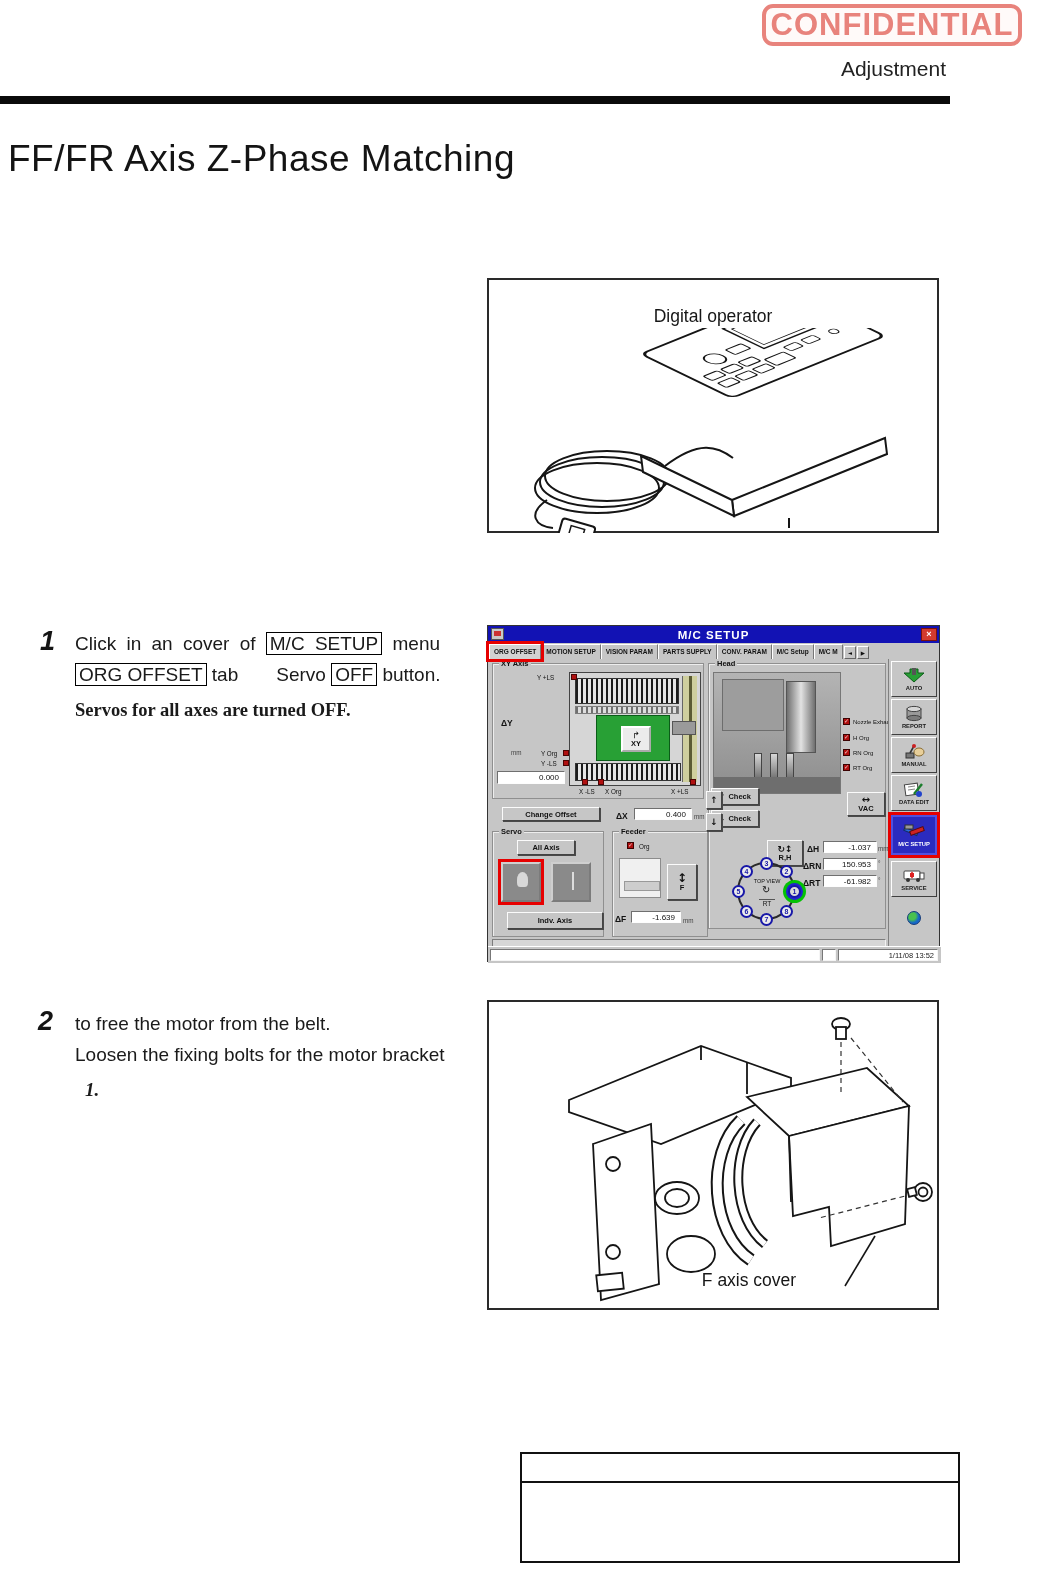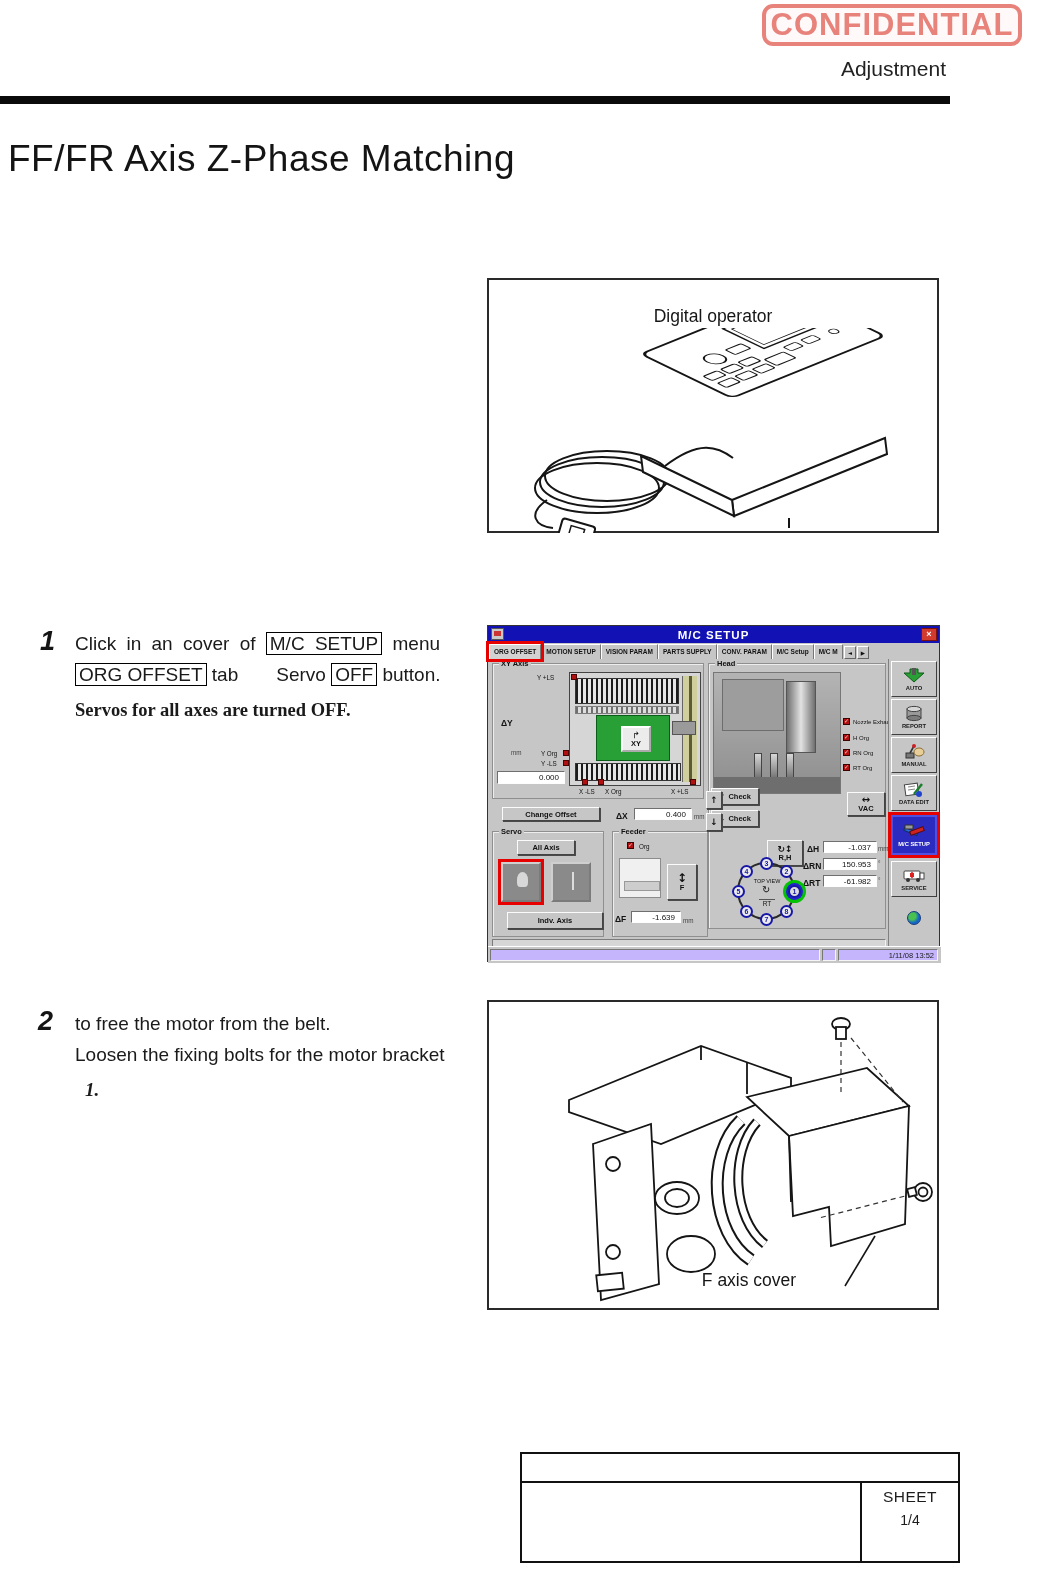--- a/index.html
+++ b/index.html
@@ -99,21 +99,21 @@
   .mc-side{position:absolute;left:400px;top:33px;width:51px;height:287px;background:var(--win-gray);border-left:1px solid #808080;}
   .side-btn{position:absolute;left:2px;width:46px;height:36px;background:var(--win-gray);
             border:1px solid #3f3f3f;border-top-color:#fdfdfd;border-left-color:#fdfdfd;
             display:flex;flex-direction:column;align-items:center;justify-content:center;gap:1px;}
   .side-btn span{font-size:5.8px;font-weight:bold;color:#1a1a1a;white-space:nowrap;}
   .side-btn.mc-sel{background:#2b2bbf;border:2px solid #5050e0;box-shadow:0 0 0 3px var(--c-red);}
   .side-btn.mc-sel span{color:#fff;}
   .globe{position:absolute;left:18px;top:252px;width:14px;height:14px;border-radius:50%;
          background:radial-gradient(circle at 35% 35%,#49c24f 0 32%,#1668c8 60%);border:1px solid #123a7a;}
   .mc-status{position:absolute;left:0;top:320px;width:453px;height:17px;background:var(--win-gray);border-top:1px solid #fff;}
-  .st-cell{position:absolute;top:2px;height:12px;background:#c4b5fd;border:1px solid #f5f5f5;
+  .st-cell{position:absolute;top:2px;height:12px;background:#ffffff;border:1px solid #f5f5f5;
            border-top-color:#777;border-left-color:#777;font-size:7.5px;color:#222;
            display:flex;align-items:center;justify-content:flex-end;padding:0 3px;}
   .recess{position:absolute;left:2px;top:280px;width:394px;height:11px;background:#d6d6d6;
           border:1px solid #f2f2f2;border-top-color:#7d7d7d;border-left-color:#7d7d7d;}
 
   
   .sheet-table{position:absolute;left:520px;top:1452px;width:440px;height:111px;border:2px solid #111;}
   .sheet-r1{height:29px;border-bottom:2px solid #111;}
   .sheet-r2{display:flex;height:78px;}
   .sheet-c1{flex:1;}
@@ -456,20 +456,16 @@
 
       <line x1="386" y1="234" x2="356" y2="284" stroke="#151515" stroke-width="1.6"></line>
     </svg>
     <div class="figcap" style="top:268px;left:130px;width:260px;text-align:center;">F axis cover</div>
   </div>
 
   <div class="sheet-table">
     <div class="sheet-r1"></div>
     <div class="sheet-r2">
       <div class="sheet-c1"></div>
-      <div class="sheet-c2">
-        <div class="sl">SHEET</div>
-        <div class="sv">1/4</div>
-      </div>
     </div>
   </div>
 
 </div>
 
 </body></html>

